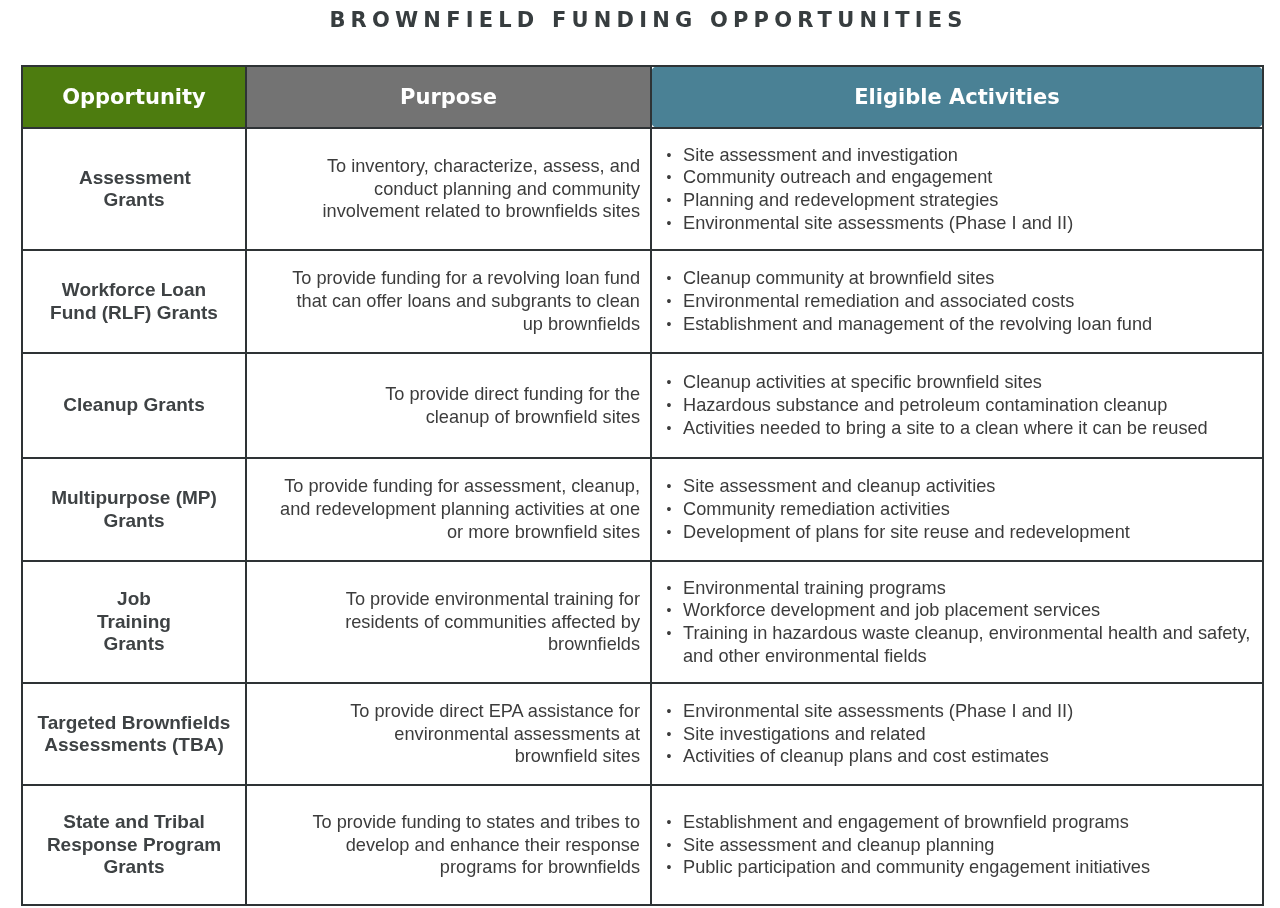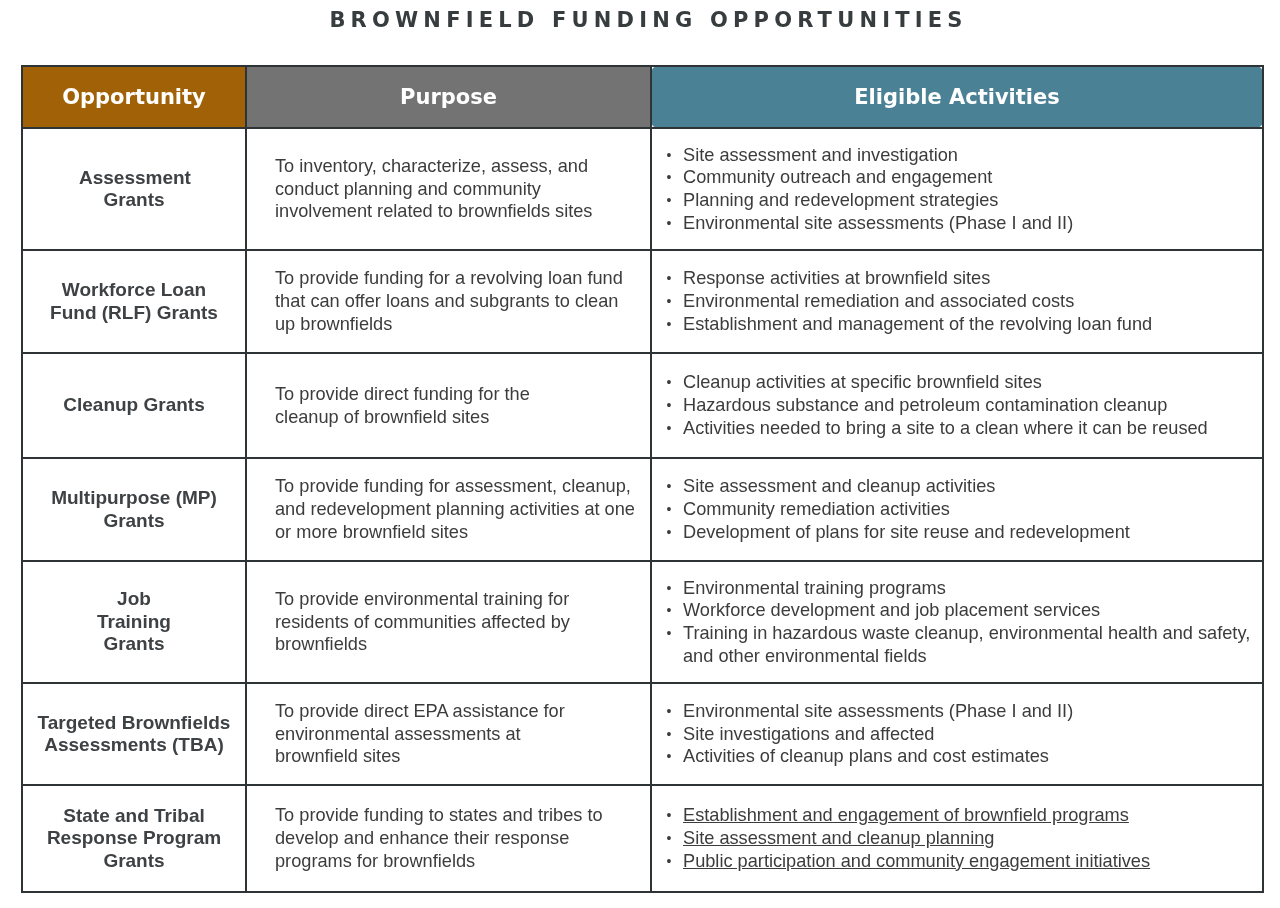--- a/index.html
+++ b/index.html
@@ -21,45 +21,45 @@
       table-layout: fixed;
     }
     table.grid th, table.grid td {
       border: 2px solid #2e3335;
     }
     th {
       height: 62px; color: #ffffff; font-weight: bold; font-size: 21px;
       text-align: center; vertical-align: middle;
       font-family: "DejaVu Sans", sans-serif;
     }
-    th.c1 { background: #a16207; width: 224px; }
+    th.c1 { background: #4d7c0f; width: 224px; }
     th.c2 { background: #737373; width: 405px; }
     th.c3 { background: #4a8195; border-radius: 7px; }
     td { vertical-align: middle; font-size: 18.2px; line-height: 22.7px; color: #3c3c3c; }
     td.opp {
       text-align: center; font-weight: bold; font-size: 19px; color: #3e4244;
       padding: 0 8px; line-height: 22.5px;
     }
-    td.purpose { padding: 0 10px 0 28px; }
+    td.purpose { padding: 0 10px 0 28px; text-align: right; }
     td.acts { padding: 0 10px 0 11px; }
     ul.acts-list { list-style: none; }
     ul.acts-list li {
       position: relative; padding-left: 20px;
     }
     ul.acts-list li .bullet {
       position: absolute; left: 0; top: 0; width: 12px; text-align: center;
       font-size: 14px;
     }
     tr.r1 td { height: 122px; }
     tr.r2 td { height: 103px; }
     tr.r3 td { height: 105px; }
     tr.r4 td { height: 103px; }
     tr.r5 td { height: 122px; }
     tr.r6 td { height: 102px; }
-    tr.r7 td { height: 107px; text-decoration: underline; }
+    tr.r7 td { height: 120px; }
   </style>
 </head>
 <body>
 
 <div class="title">BROWNFIELD FUNDING OPPORTUNITIES</div>
 
 <table class="grid">
   <thead>
     <tr>
       <th class="c1">Opportunity</th>
@@ -78,21 +78,21 @@
           <li><span class="bullet">•</span><span>Planning and redevelopment strategies</span></li>
           <li><span class="bullet">•</span><span>Environmental site assessments (Phase I and II)</span></li>
         </ul>
       </td>
     </tr>
     <tr class="r2">
       <td class="opp"><span style="display:inline-block;width:190px">Workforce Loan Fund (RLF) Grants</span></td>
       <td class="purpose"><span style="display:inline-block;width:350px">To provide funding for a revolving loan fund that can offer loans and subgrants to clean up brownfields</span></td>
       <td class="acts">
         <ul class="acts-list">
-          <li><span class="bullet">•</span><span>Response activities at brownfield sites</span></li>
+          <li><span class="bullet">•</span><span>Cleanup community at brownfield sites</span></li>
           <li><span class="bullet">•</span><span>Environmental remediation and associated costs</span></li>
           <li><span class="bullet">•</span><span>Establishment and management of the revolving loan fund</span></li>
         </ul>
       </td>
     </tr>
     <tr class="r3">
       <td class="opp">Cleanup Grants</td>
       <td class="purpose"><span style="display:inline-block;width:290px">To provide direct funding for the cleanup of brownfield sites</span></td>
       <td class="acts">
         <ul class="acts-list">
@@ -123,21 +123,21 @@
           <li><span class="bullet">•</span><span>Training in hazardous waste cleanup, environmental health and safety, and other environmental fields</span></li>
         </ul>
       </td>
     </tr>
     <tr class="r6">
       <td class="opp"><span style="display:inline-block;width:200px">Targeted Brownfields Assessments (TBA)</span></td>
       <td class="purpose"><span style="display:inline-block;width:330px">To provide direct EPA assistance for environmental assessments at brownfield sites</span></td>
       <td class="acts">
         <ul class="acts-list">
           <li><span class="bullet">•</span><span>Environmental site assessments (Phase I and II)</span></li>
-          <li><span class="bullet">•</span><span>Site investigations and affected</span></li>
+          <li><span class="bullet">•</span><span>Site investigations and related</span></li>
           <li><span class="bullet">•</span><span>Activities of cleanup plans and cost estimates</span></li>
         </ul>
       </td>
     </tr>
     <tr class="r7">
       <td class="opp"><span style="display:inline-block;width:175px">State and Tribal Response Program Grants</span></td>
       <td class="purpose"><span style="display:inline-block;width:330px">To provide funding to states and tribes to develop and enhance their response programs for brownfields</span></td>
       <td class="acts">
         <ul class="acts-list">
           <li><span class="bullet">•</span><span>Establishment and engagement of brownfield programs</span></li>

